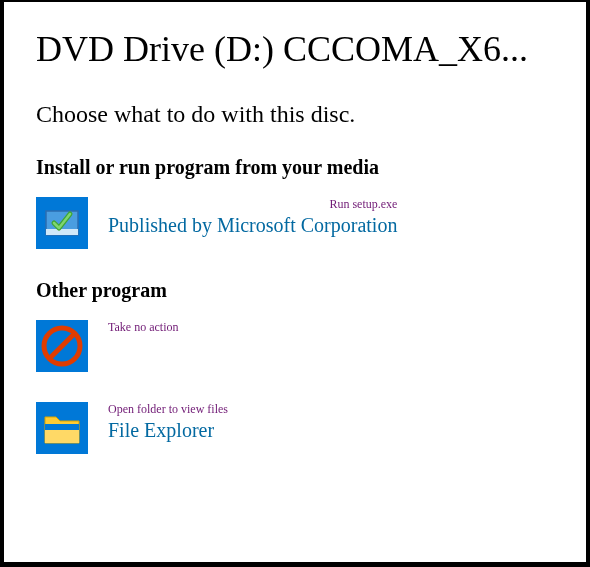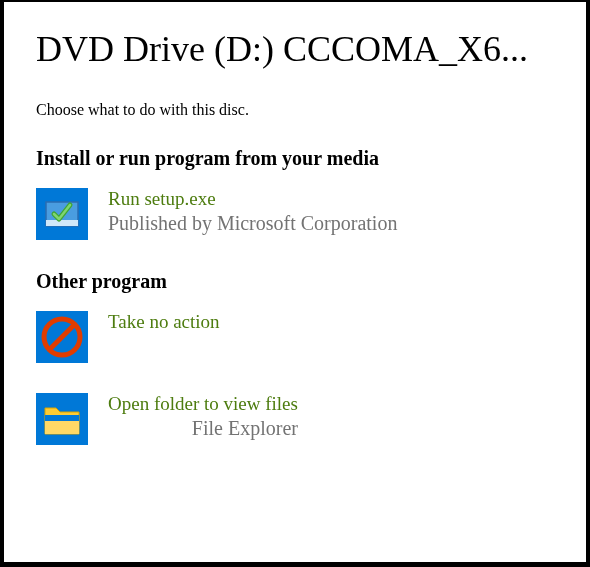--- a/index.html
+++ b/index.html
@@ -27,21 +27,21 @@
       font-weight: 300;
       color: #000;
       line-height: 1.2;
       white-space: nowrap;
       overflow: hidden;
       text-overflow: ellipsis;
       margin-bottom: 30px;
       letter-spacing: 0px;
     }
     .subtitle {
-      font-size: 16px;
+      font-size: 24px;
       font-weight: 400;
       color: #000;
       margin-bottom: 28px;
     }
     .section-header {
       font-size: 20px;
       font-weight: 600;
       color: #000;
       margin-bottom: 18px;
     }
@@ -60,29 +60,29 @@
       align-items: center;
       justify-content: center;
     }
     .option-text {
       display: flex;
       flex-direction: column;
       gap: 2px;
       padding-top: 0px;
     }
     .option-title {
-      font-size: 19px;
+      font-size: 12px;
       font-weight: 400;
-      color: #4d7c0f;
+      color: #701a75;
+      text-align: right;
     }
     .option-sub {
       font-size: 20px;
       font-weight: 400;
-      color: #737373;
-      text-align: right;
+      color: #0369a1;
     }
     .blue-tile {
       background: #0078d7;
       width: 52px;
       height: 52px;
     }
   </style>
 </head>
 <body>
 

